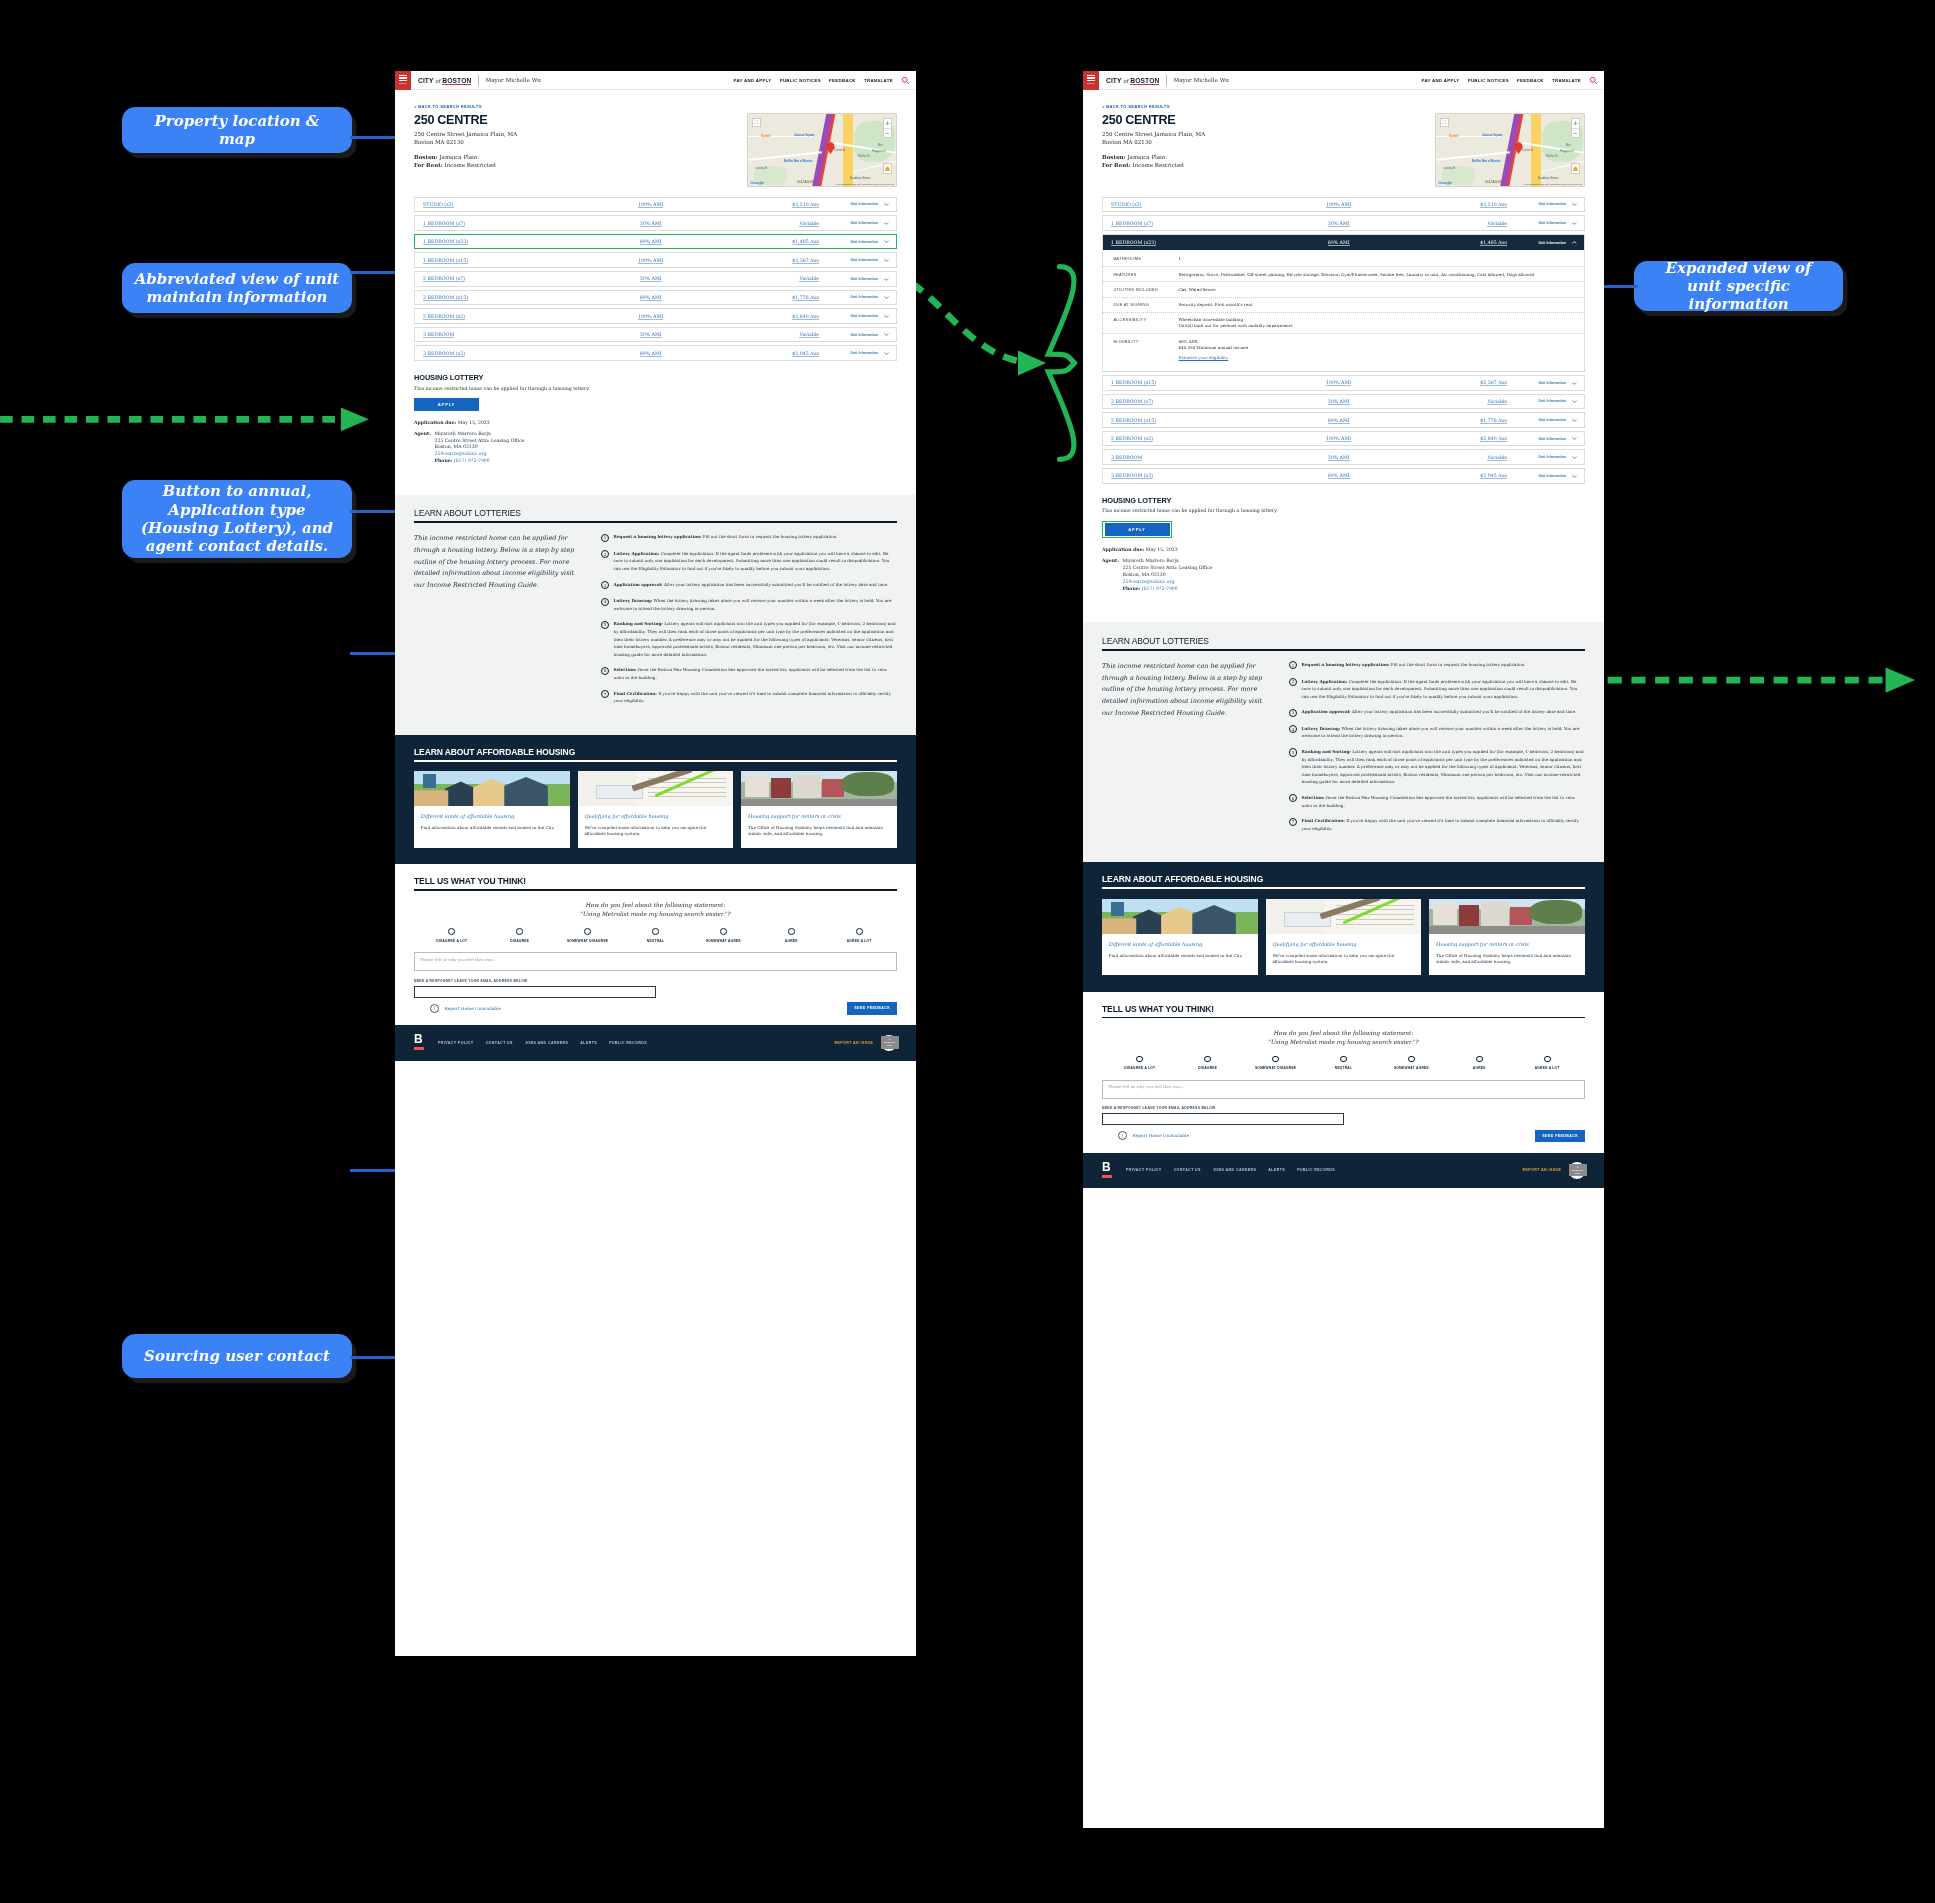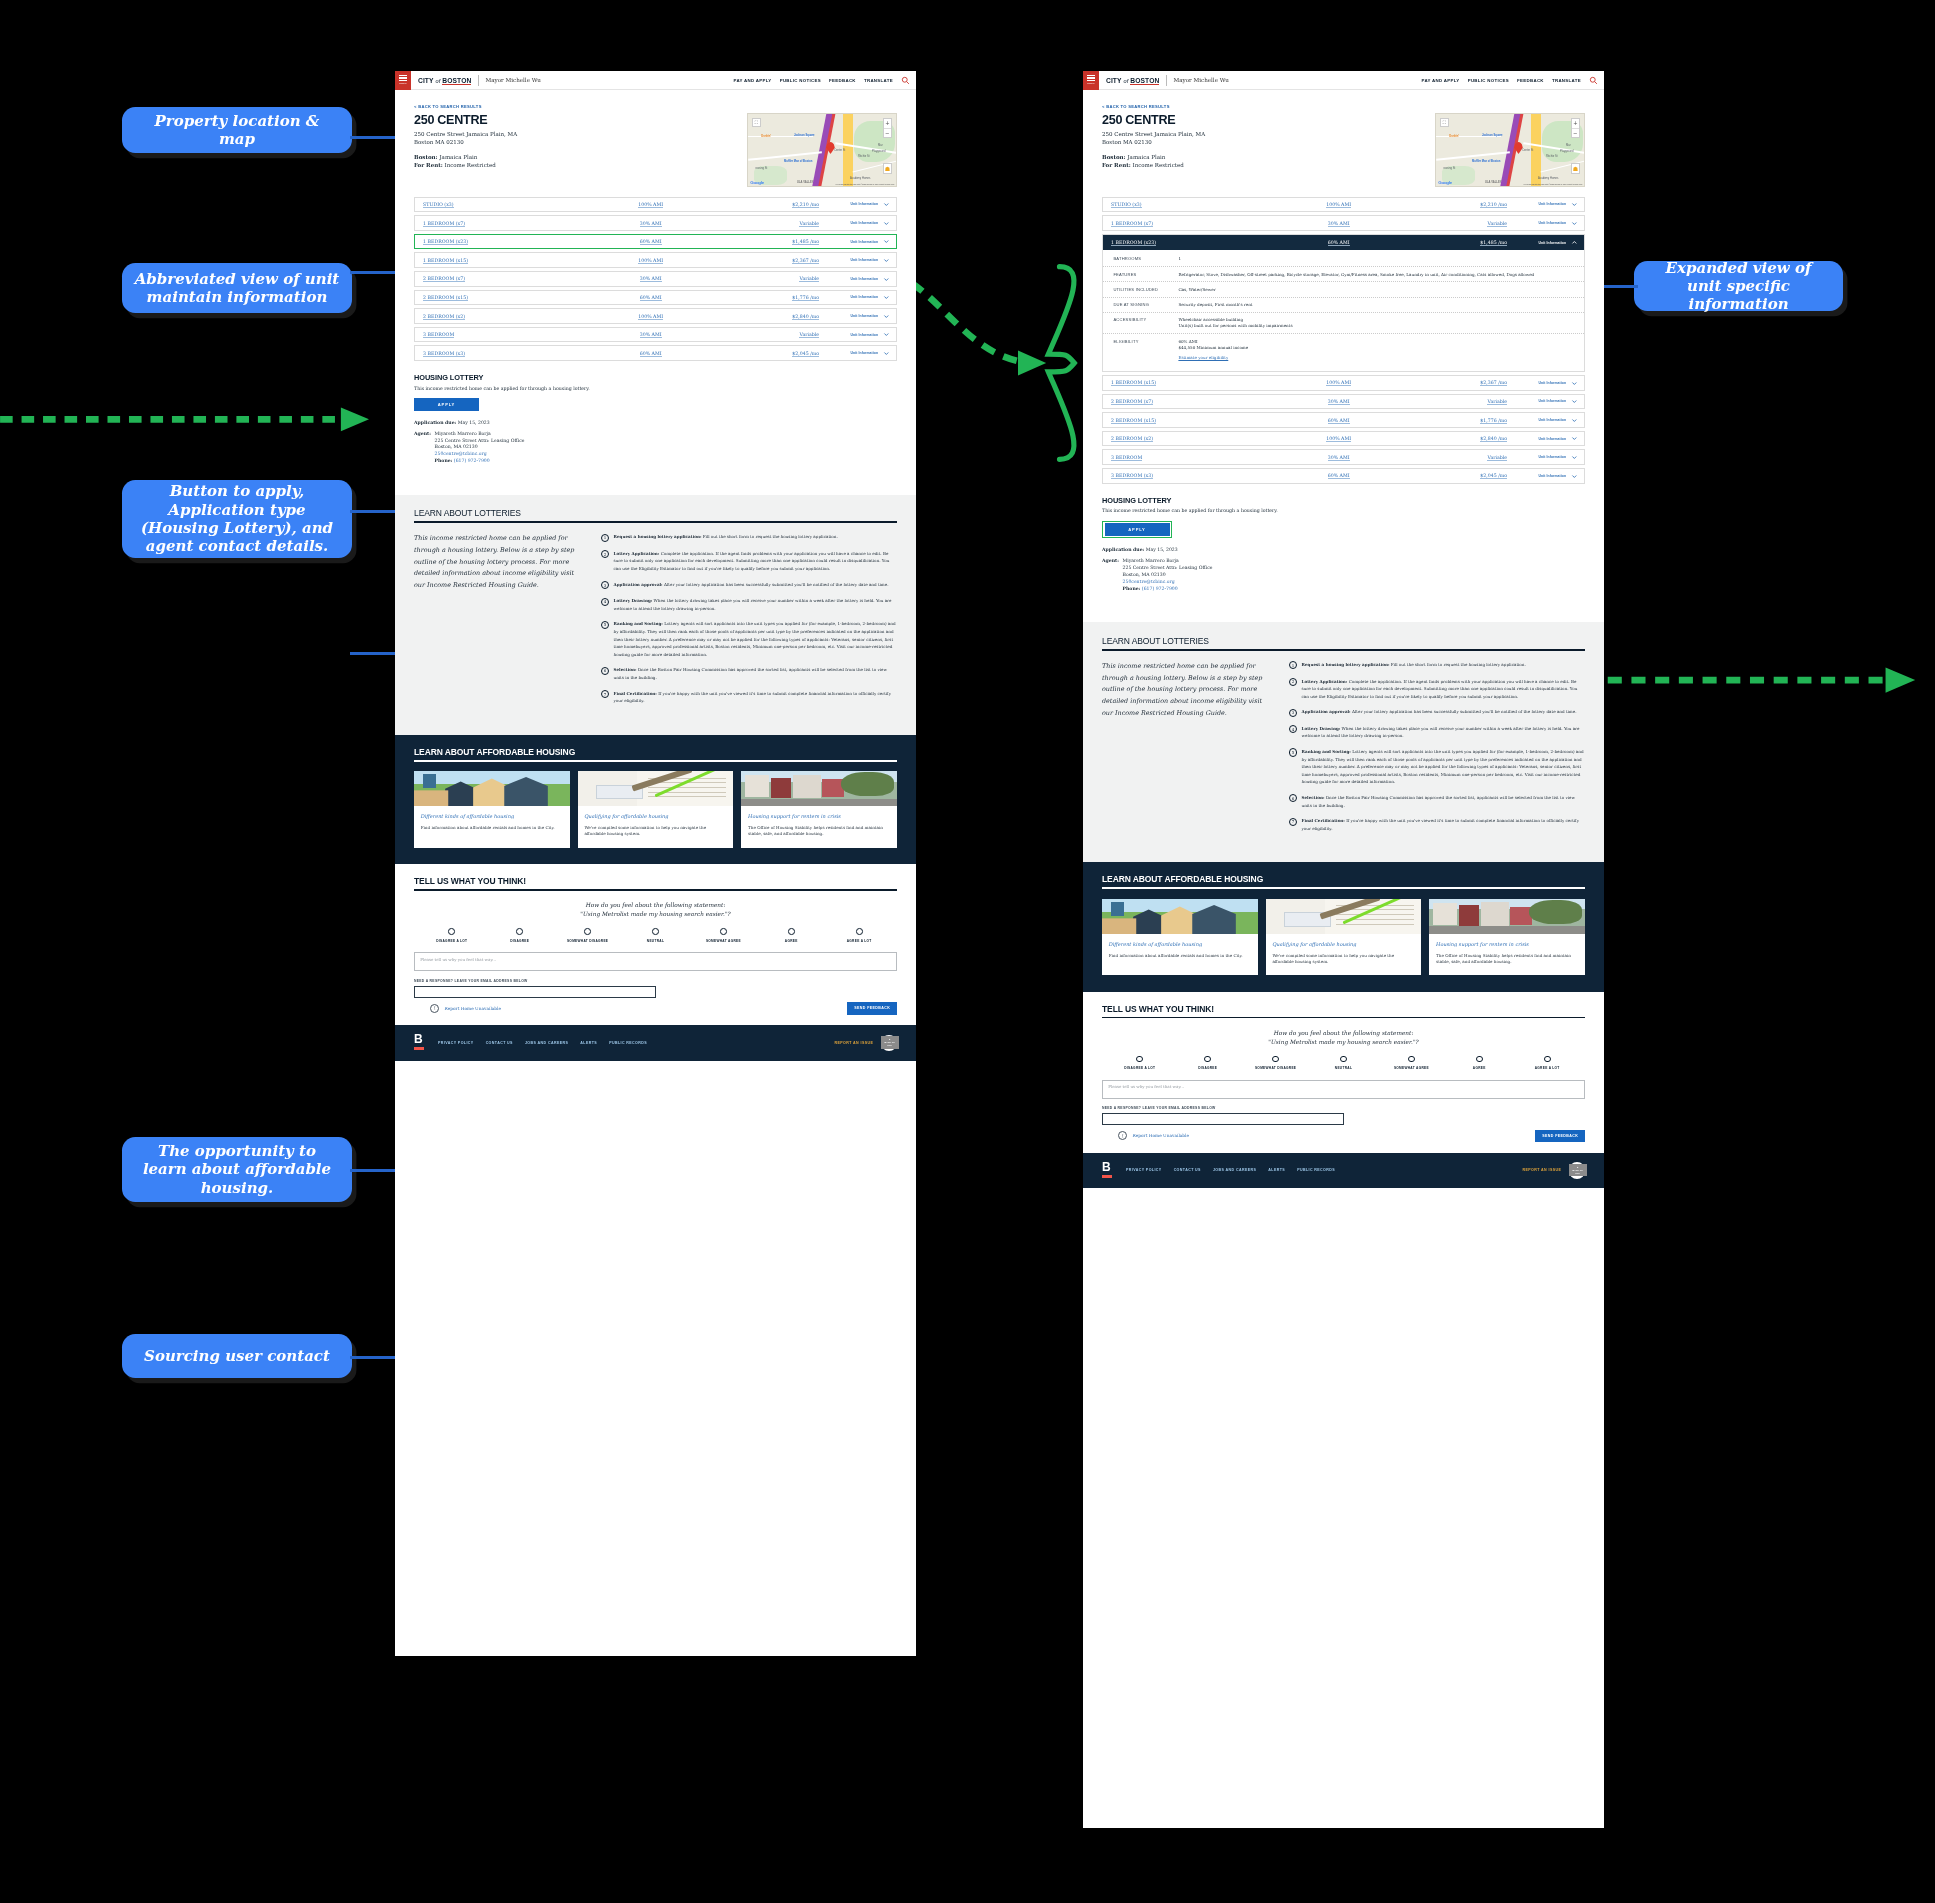--- a/index.html
+++ b/index.html
@@ -235,29 +235,26 @@
     <span>Property location &amp; map</span>
   </div>
   <div class="connector" style="left:350px;top:136px;width:70px;"></div>
 
   <div class="callout" style="left:122px;top:263px;width:230px;height:50px;font-size:15px;">
     <span>Abbreviated view of unit maintain information</span>
   </div>
   <div class="connector" style="left:350px;top:271px;width:70px;"></div>
 
   <div class="callout" style="left:122px;top:480px;width:230px;height:78px;font-size:15px;">
-    <span>Button to apply, Application type (Housing Lottery), and agent contact details.</span>
+    <span>Button to annual, Application type (Housing Lottery), and agent contact details.</span>
   </div>
   <div class="connector" style="left:350px;top:510px;width:70px;"></div>
 
   <div class="connector" style="left:350px;top:652px;width:70px;"></div>
 
-  <div class="callout" style="left:122px;top:1137px;width:230px;height:65px;font-size:15px;">
-    <span>The opportunity to learn about affordable housing.</span>
-  </div>
   <div class="connector" style="left:350px;top:1169px;width:70px;"></div>
 
   <div class="callout" style="left:122px;top:1334px;width:230px;height:44px;font-size:15px;">
     <span>Sourcing user contact</span>
   </div>
   <div class="connector" style="left:350px;top:1356px;width:70px;"></div>
 
   <div class="callout" style="left:1634px;top:261px;width:209px;height:50px;font-size:15px;">
     <span>Expanded view of unit specific information</span>
   </div>

